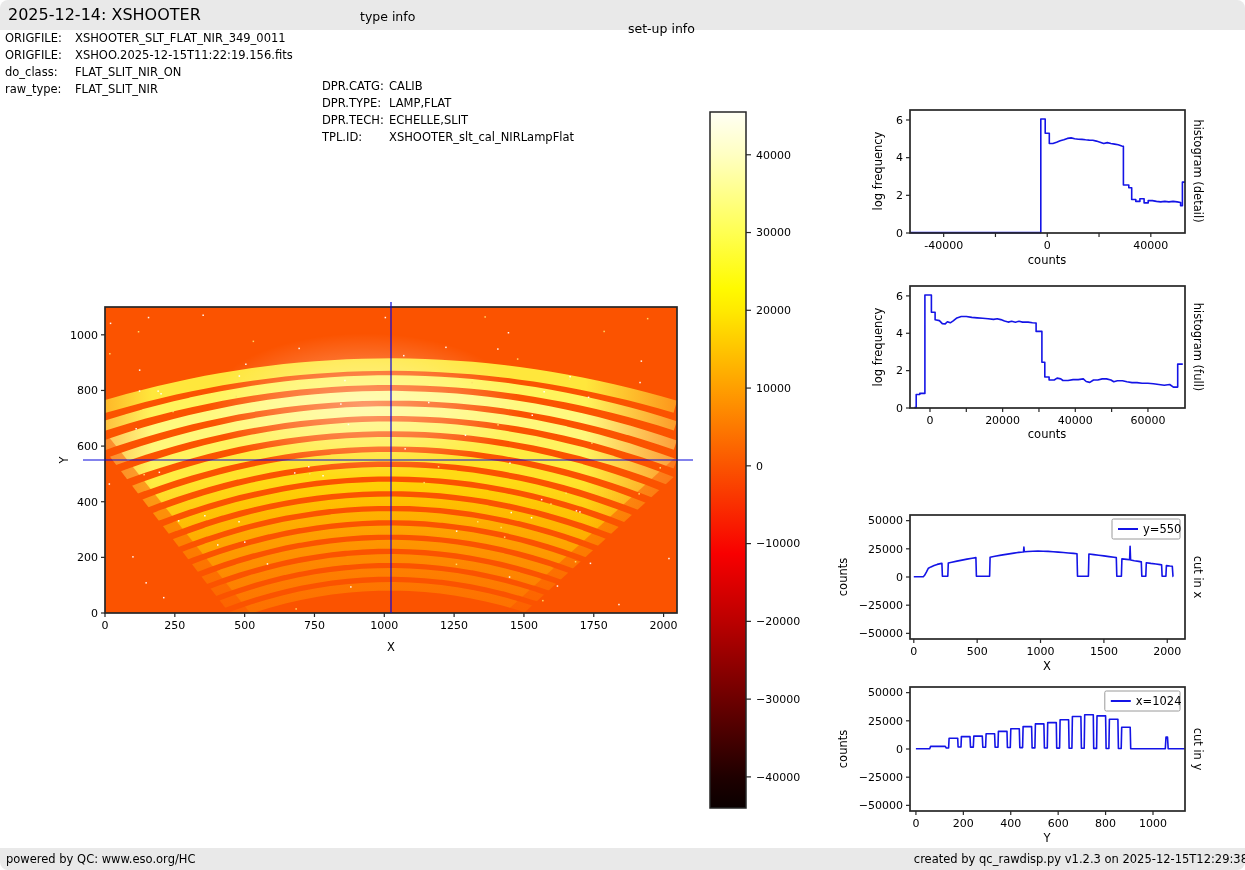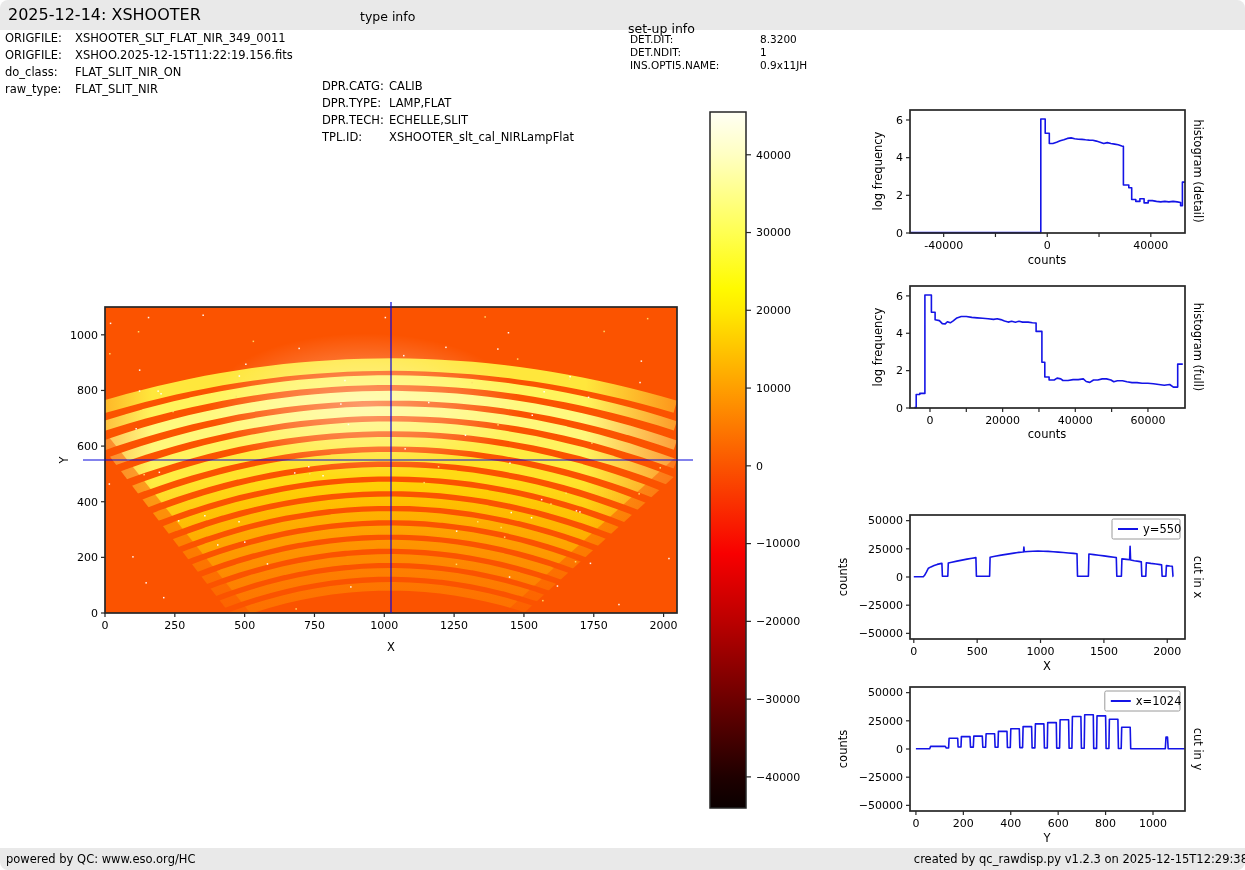--- a/index.html
+++ b/index.html
@@ -41,25 +41,20 @@
     <div class="row"><span class="lbl">raw_type:</span><span>FLAT_SLIT_NIR</span></div>
   </div>
 
   <div class="meta meta-type" style="left:322px;top:30px;margin-top:48px;">
     <div class="row"><span class="lbl">DPR.CATG:</span><span>CALIB</span></div>
     <div class="row"><span class="lbl">DPR.TYPE:</span><span>LAMP,FLAT</span></div>
     <div class="row"><span class="lbl">DPR.TECH:</span><span>ECHELLE,SLIT</span></div>
     <div class="row"><span class="lbl">TPL.ID:</span><span>XSHOOTER_slt_cal_NIRLampFlat</span></div>
   </div>
 
-  <div class="meta meta-setup" style="left:630px;top:33px;">
-    <div class="row"><span class="lbl">DET.DIT:</span><span>8.3200</span></div>
-    <div class="row"><span class="lbl">DET.NDIT:</span><span>1</span></div>
-    <div class="row"><span class="lbl">INS.OPTI5.NAME:</span><span>0.9x11JH</span></div>
-  </div>
 
   <div class="plotbox" style="left:105px;top:307px;width:572px;height:306px;">
       <svg width="572" height="306" style="overflow:visible;position:absolute;left:0;top:0;">
         <defs>
           <clipPath id="clipMain">
             <rect x="0" y="0" width="572" height="306"></rect>
           </clipPath>
           <linearGradient id="gR" x1="0" y1="0" x2="1" y2="0">
             <stop offset="0%" stop-color="#FB5300" stop-opacity="0"></stop>
             <stop offset="100%" stop-color="#FB5300" stop-opacity="0.55"></stop>

